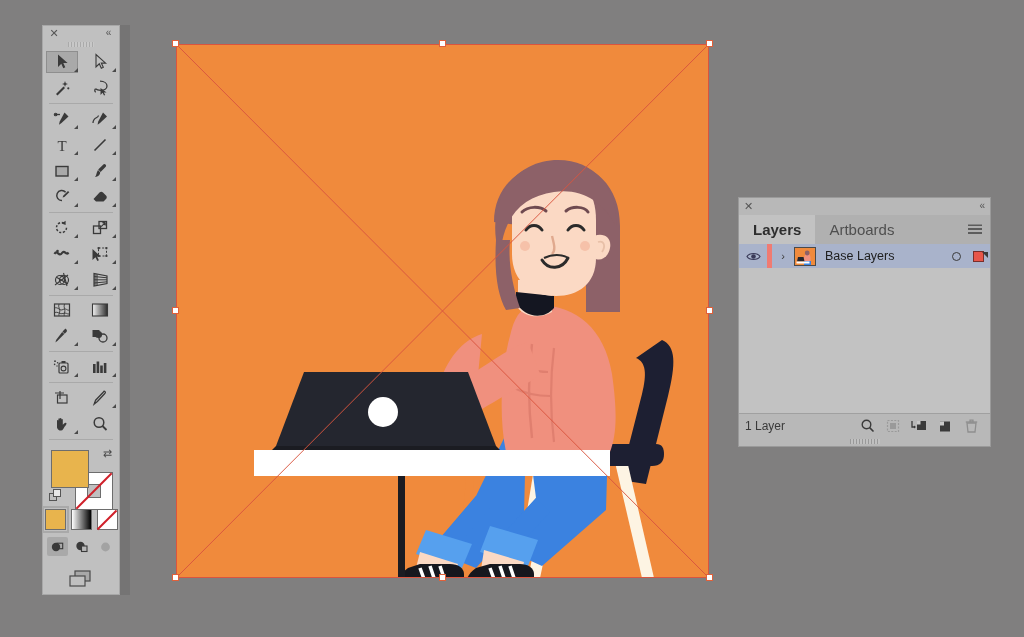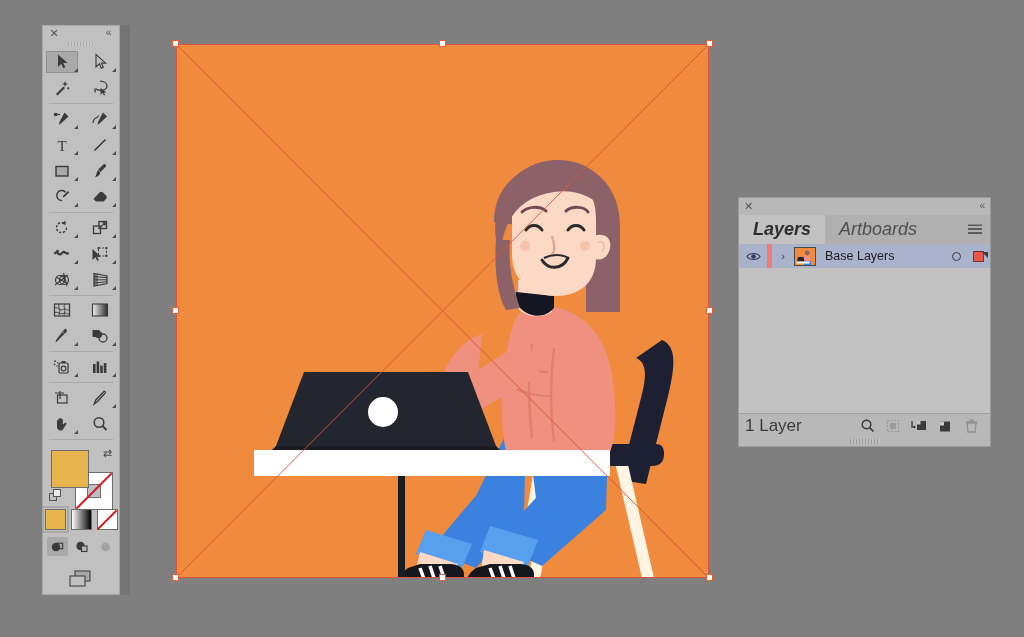--- a/index.html
+++ b/index.html
@@ -160,23 +160,22 @@
   .lp-collapse {
     position: absolute; right: 5px; top: 2px; width: 13px; height: 12px;
     font-size: 10px; line-height: 12px; color: #555; text-align: right; cursor: pointer;
   }
   .lp-tabs {
     height: 29px; display: flex; align-items: stretch; position: relative;
     background: #b0b0b0;
   }
   .lp-tab {
     padding: 0 14px; display: flex; align-items: center;
-    font-size: 18px; color: #4f4f4f; cursor: pointer;
+    font-size: 15px; color: #4f4f4f; cursor: pointer;
     background: #b0b0b0;
-    font-style: italic;
   }
   .lp-tab.active { background: #c2c2c2; color: #2e2e2e; font-weight: bold; }
   .lp-menu {
     position: absolute; right: 8px; top: 50%; transform: translateY(-50%);
     width: 14px; height: 11px; cursor: pointer;
     background: repeating-linear-gradient(180deg,#5c5c5c 0 2px,transparent 2px 4px);
   }
   .lp-body { flex: 1; background: #c2c2c2; position: relative; }
   .layer-row {
     height: 24px; display: flex; align-items: center;
@@ -216,21 +215,21 @@
   .lr-select::after {
     content: ""; position: absolute; right: 2px; top: 1px;
     width: 0; height: 0;
     border-right: 6px solid #3b3b3b; border-bottom: 6px solid transparent;
   }
   .lp-foot {
     height: 24px; display: flex; align-items: center;
     background: #b8b8b8; border-top: 1px solid #a0a0a0;
     padding: 0 6px;
   }
-  .lp-count { font-size: 17px; color: #3a3a3a; flex: 1; }
+  .lp-count { font-size: 12px; color: #3a3a3a; flex: 1; }
   .lp-btn {
     width: 26px; height: 20px; display: flex; align-items: center; justify-content: center;
     cursor: pointer;
   }
   .lp-grip-row { height: 9px; background: #b8b8b8; display:flex; align-items:center; justify-content:center; }
   .lp-grip-row i {
     display:block; width: 30px; height: 5px;
     background: repeating-linear-gradient(90deg,#999 0 1px,#c0c0c0 1px 3px);
   }
 </style>

